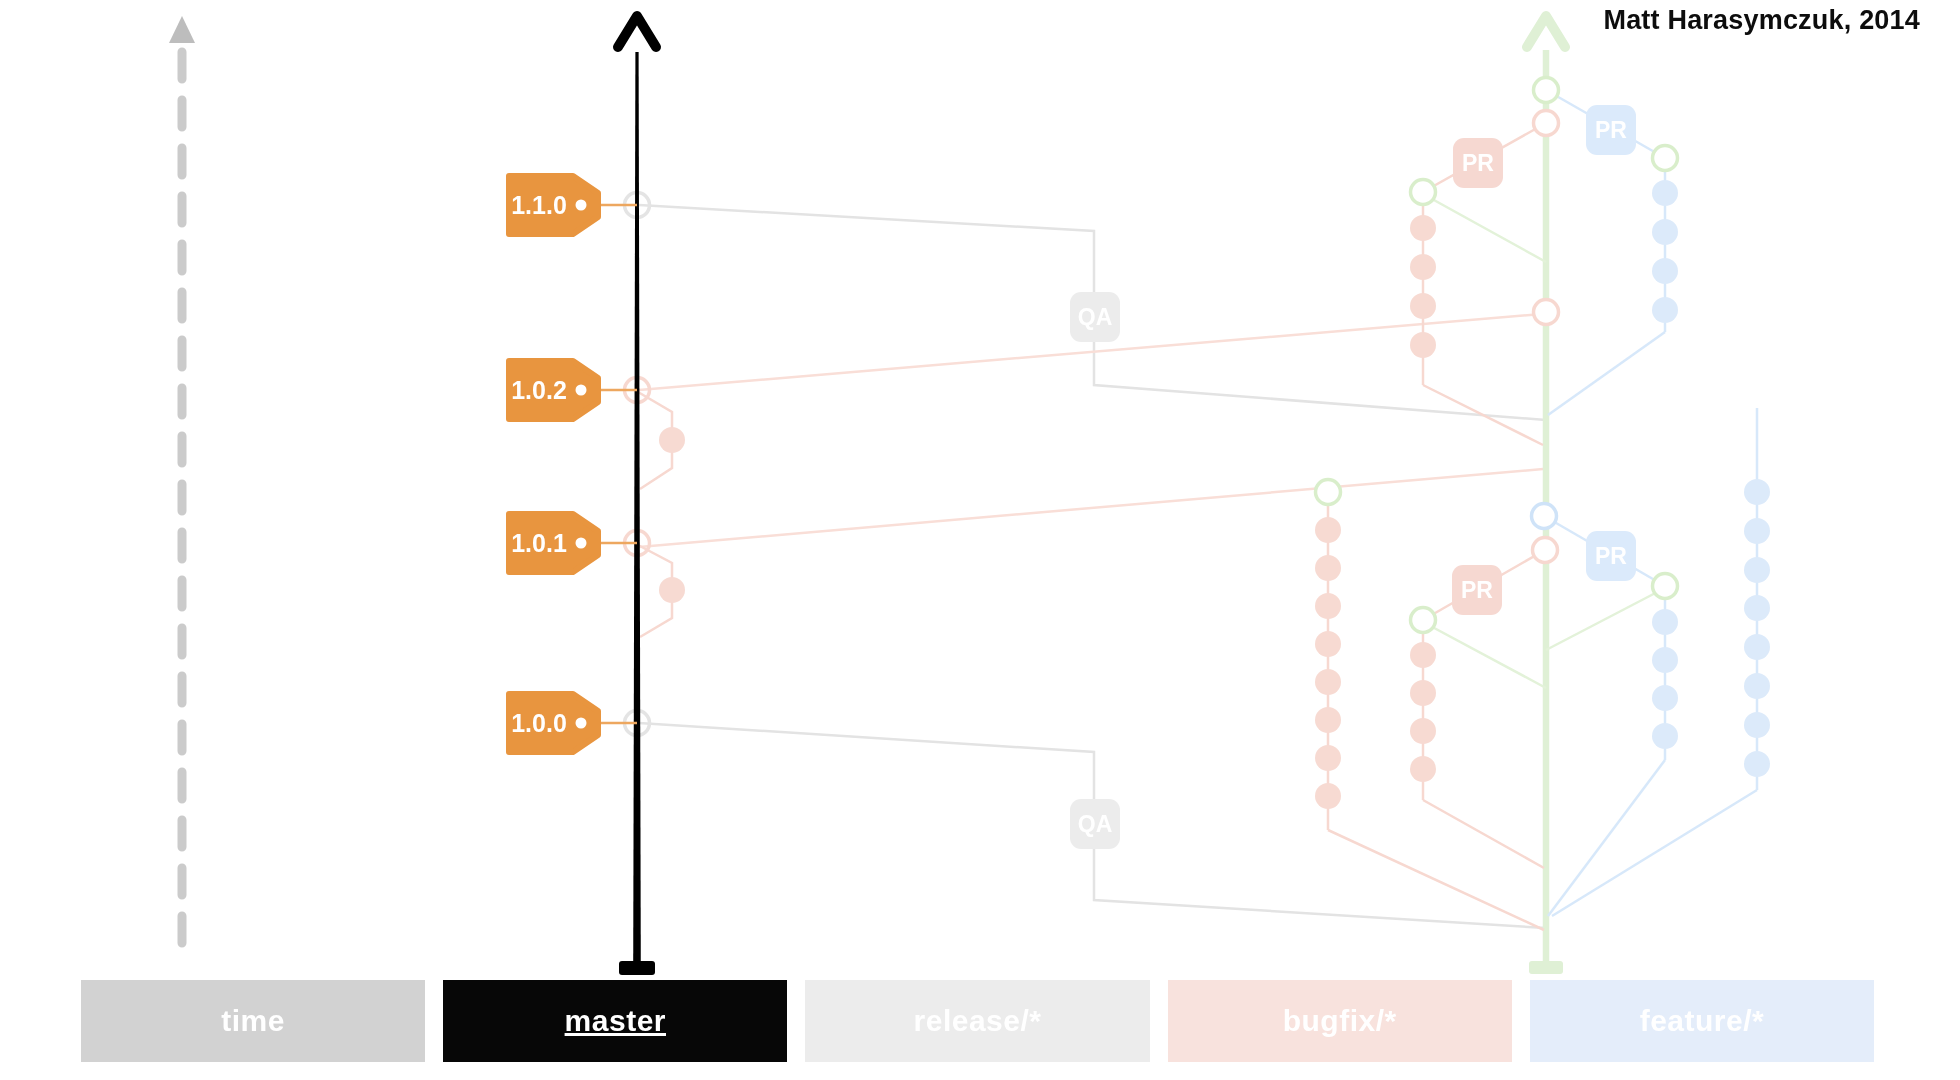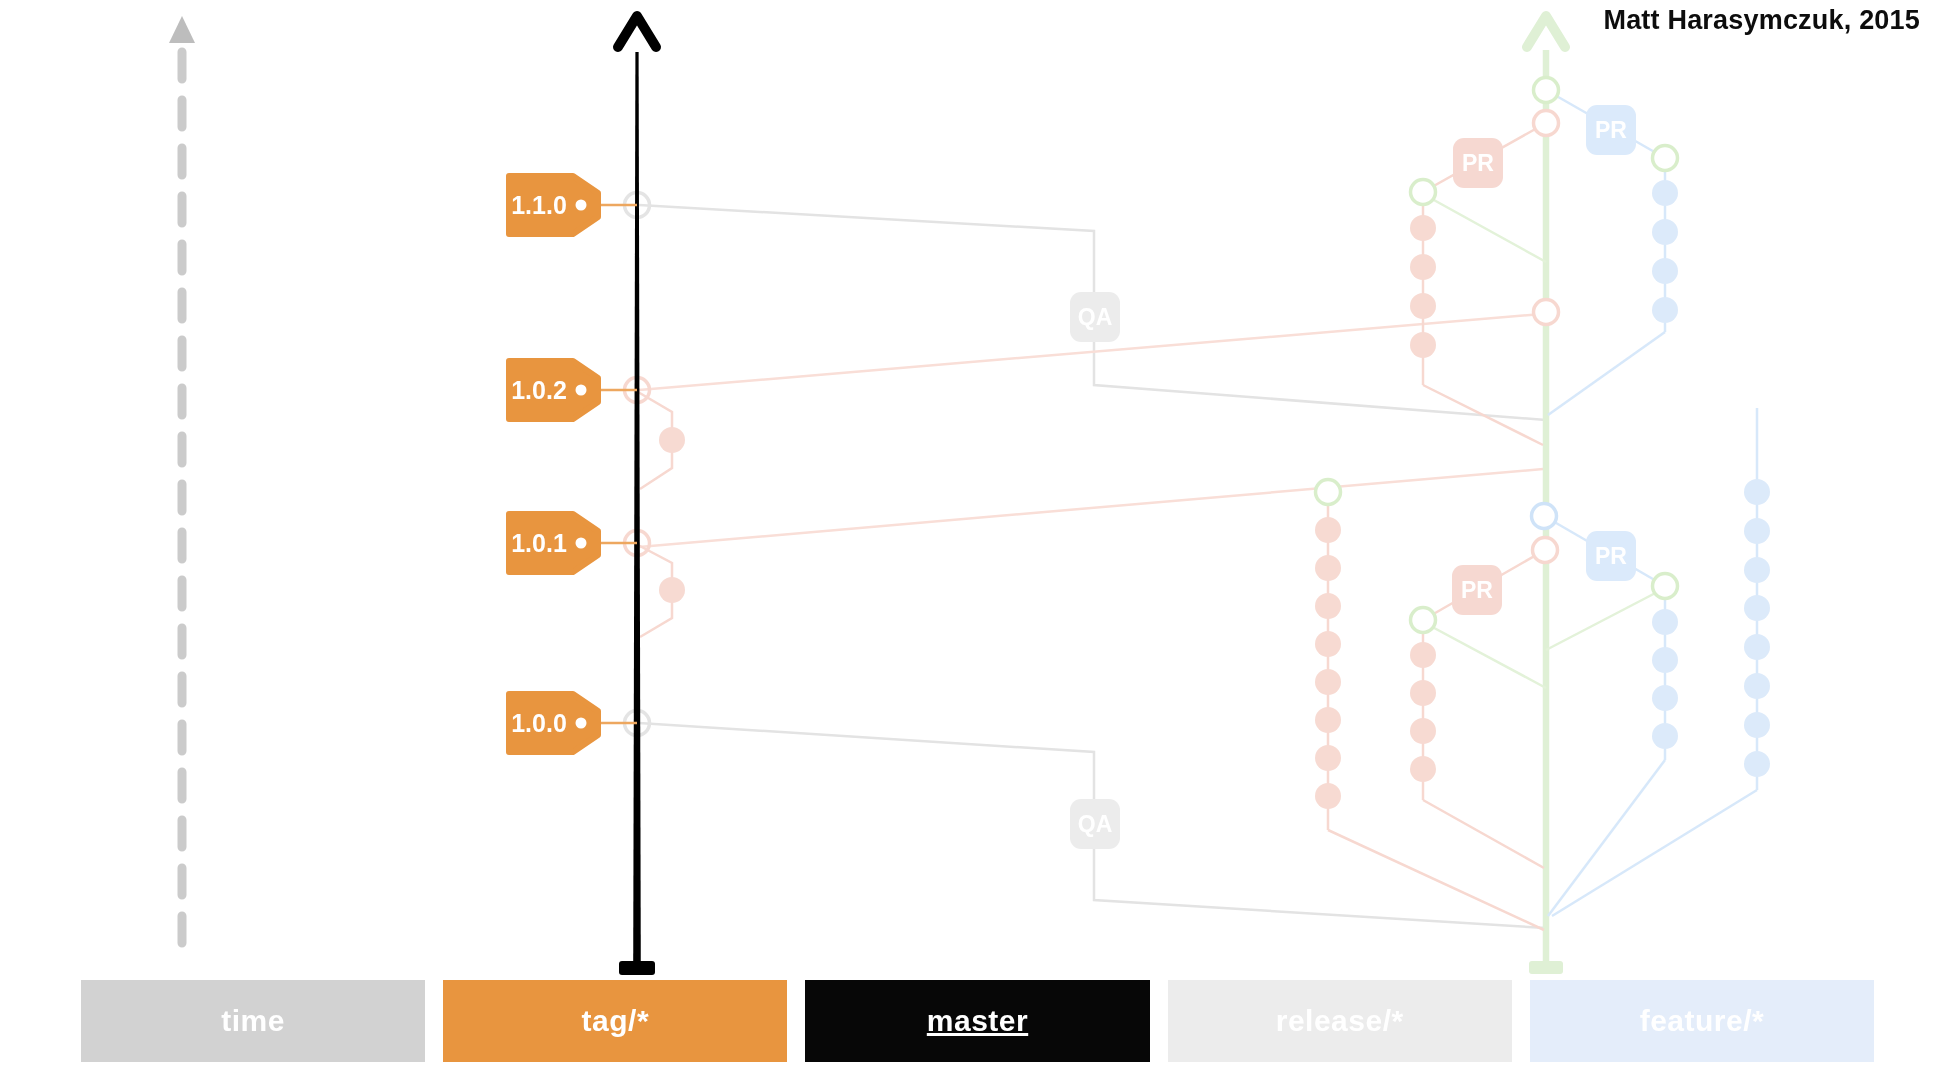--- a/index.html
+++ b/index.html
@@ -185,23 +185,23 @@
 
     <g>
       <line x1="598" y1="723" x2="637" y2="723" stroke="#eda75f" stroke-width="2.5"></line>
       <polygon points="509,694 573,694 598,711 598,735 573,752 509,752" fill="#e8953f" stroke="#e8953f" stroke-width="6" stroke-linejoin="round"></polygon>
       <circle cx="581" cy="723" r="5.5" fill="#ffffff"></circle>
       <text x="539" y="732" text-anchor="middle" class="svg-tag-text">1.0.0</text>
     </g>
 
   </svg>
 
-  <div class="credit">Matt Harasymczuk, 2015</div>
+  <div class="credit">Matt Harasymczuk, 2014</div>
 
   <div class="branch-row">
     <div class="branch-box c-time">time</div>
-    <div class="branch-box c-tag">tag/*</div>
     <div class="branch-box c-master">master</div>
     <div class="branch-box c-release">release/*</div>
+    <div class="branch-box c-bugfix">bugfix/*</div>
     <div class="branch-box c-feature">feature/*</div>
   </div>
 
 </div>
 
 </body></html>

